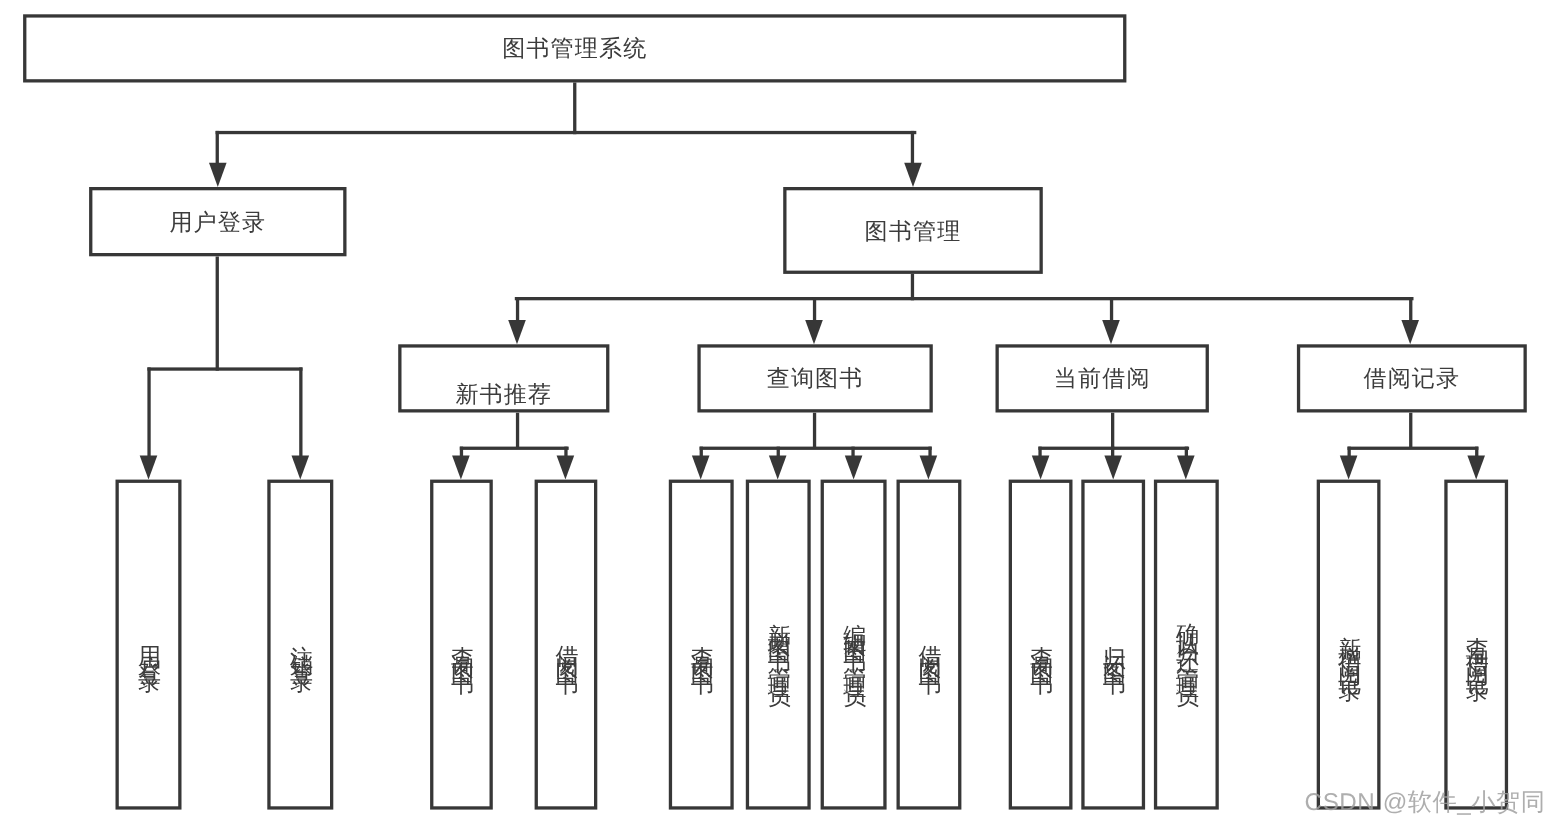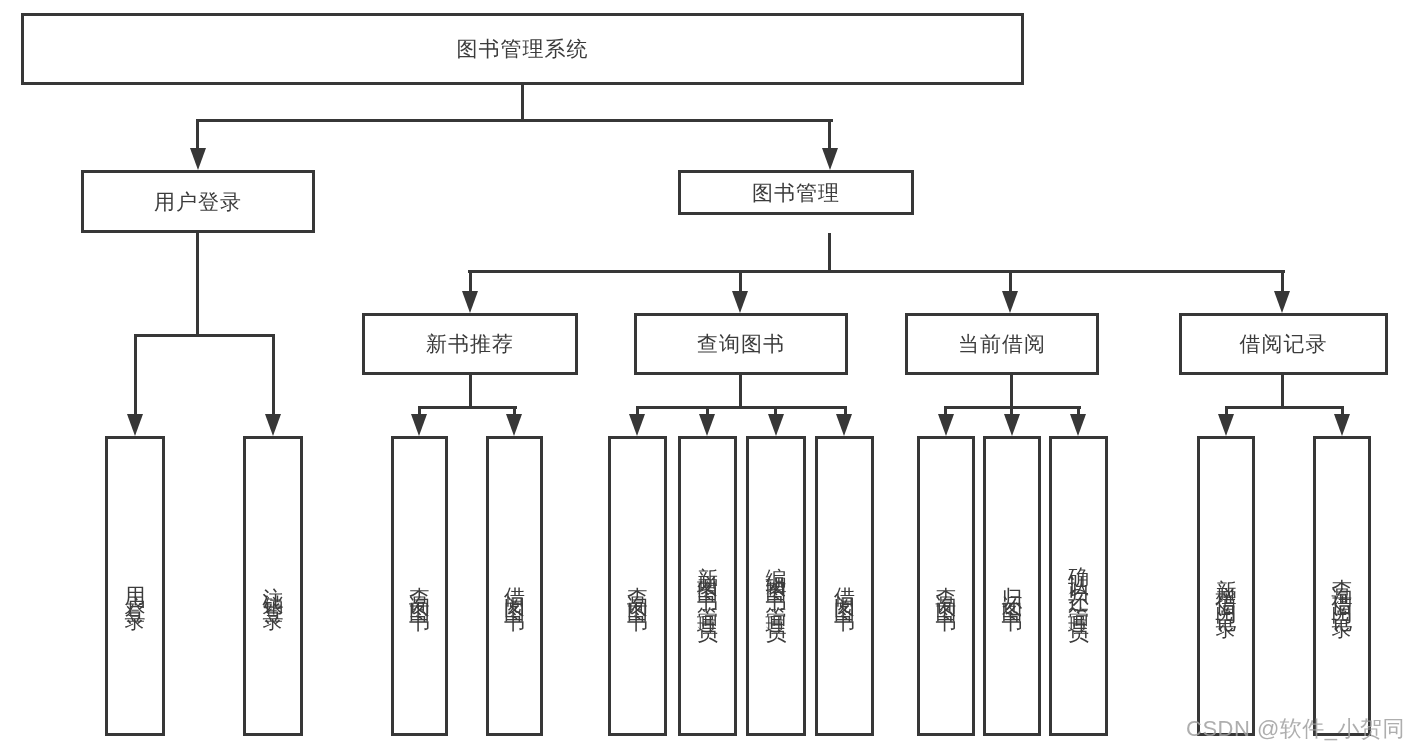--- a/index.html
+++ b/index.html
@@ -33,35 +33,35 @@
   .watermark{
     position:absolute;left:1186px;top:714px;z-index:5;
     font-size:22px;color:rgba(160,160,160,0.85);letter-spacing:0.5px;white-space:nowrap;
   }
 </style>
 </head>
 <body>
 
 <div class="canvas">
 
-  <div class="hbox" style="left:21px;top:13px;width:1003px;height:72px;font-family:Liberation Serif, serif;">
+  <div class="hbox" style="left:21px;top:13px;width:1003px;height:62px;font-family:Liberation Serif, serif;">
     <span>图书管理系统</span>
   </div>
 
   <div class="ln" style="left:521px;top:66px;width:3px;height:56px;"></div>
   <div class="ln" style="left:196px;top:119px;width:637px;height:3px;"></div>
   <div class="ln" style="left:196px;top:119px;width:3px;height:33px;"></div>
   <div class="ah" style="left:190px;top:148px;"></div>
   <div class="ln" style="left:828px;top:119px;width:3px;height:33px;"></div>
   <div class="ah" style="left:822px;top:148px;"></div>
 
   <div class="hbox" style="left:81px;top:170px;width:234px;height:63px;">
     <span>用户登录</span>
   </div>
-  <div class="hbox" style="left:678px;top:170px;width:236px;height:45px;">
+  <div class="hbox" style="left:712px;top:170px;width:236px;height:79px;">
     <span>图书管理</span>
   </div>
 
   <div class="ln" style="left:196px;top:233px;width:3px;height:104px;"></div>
   <div class="ln" style="left:134px;top:334px;width:141px;height:3px;"></div>
   <div class="ln" style="left:134px;top:334px;width:3px;height:82px;"></div>
   <div class="ah" style="left:127px;top:414px;"></div>
   <div class="ln" style="left:272px;top:334px;width:3px;height:82px;"></div>
   <div class="ah" style="left:265px;top:414px;"></div>
 
@@ -69,21 +69,21 @@
   <div class="ln" style="left:468px;top:270px;width:817px;height:3px;"></div>
   <div class="ln" style="left:469px;top:270px;width:3px;height:23px;"></div>
   <div class="ah" style="left:462px;top:291px;"></div>
   <div class="ln" style="left:739px;top:270px;width:3px;height:23px;"></div>
   <div class="ah" style="left:732px;top:291px;"></div>
   <div class="ln" style="left:1009px;top:270px;width:3px;height:23px;"></div>
   <div class="ah" style="left:1002px;top:291px;"></div>
   <div class="ln" style="left:1281px;top:270px;width:3px;height:23px;"></div>
   <div class="ah" style="left:1274px;top:291px;"></div>
 
-  <div class="hbox" style="left:362px;top:313px;width:216px;height:62px;">
+  <div class="hbox" style="left:362px;top:313px;width:192px;height:62px;align-items:flex-end;">
     <span>新书推荐</span>
   </div>
   <div class="hbox" style="left:634px;top:313px;width:214px;height:62px;">
     <span>查询图书</span>
   </div>
   <div class="hbox" style="left:905px;top:313px;width:194px;height:62px;">
     <span>当前借阅</span>
   </div>
   <div class="hbox" style="left:1179px;top:313px;width:209px;height:62px;">
     <span>借阅记录</span>

